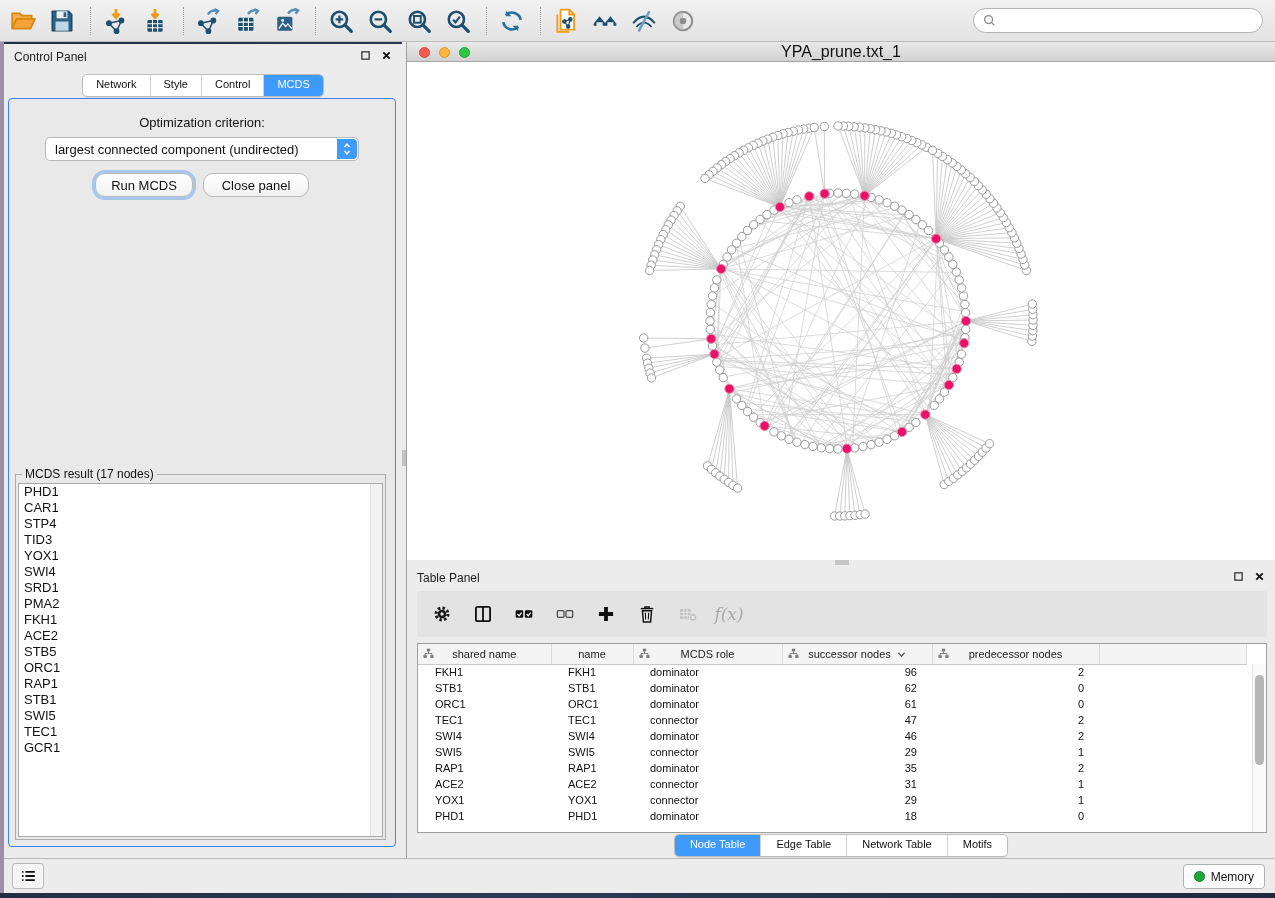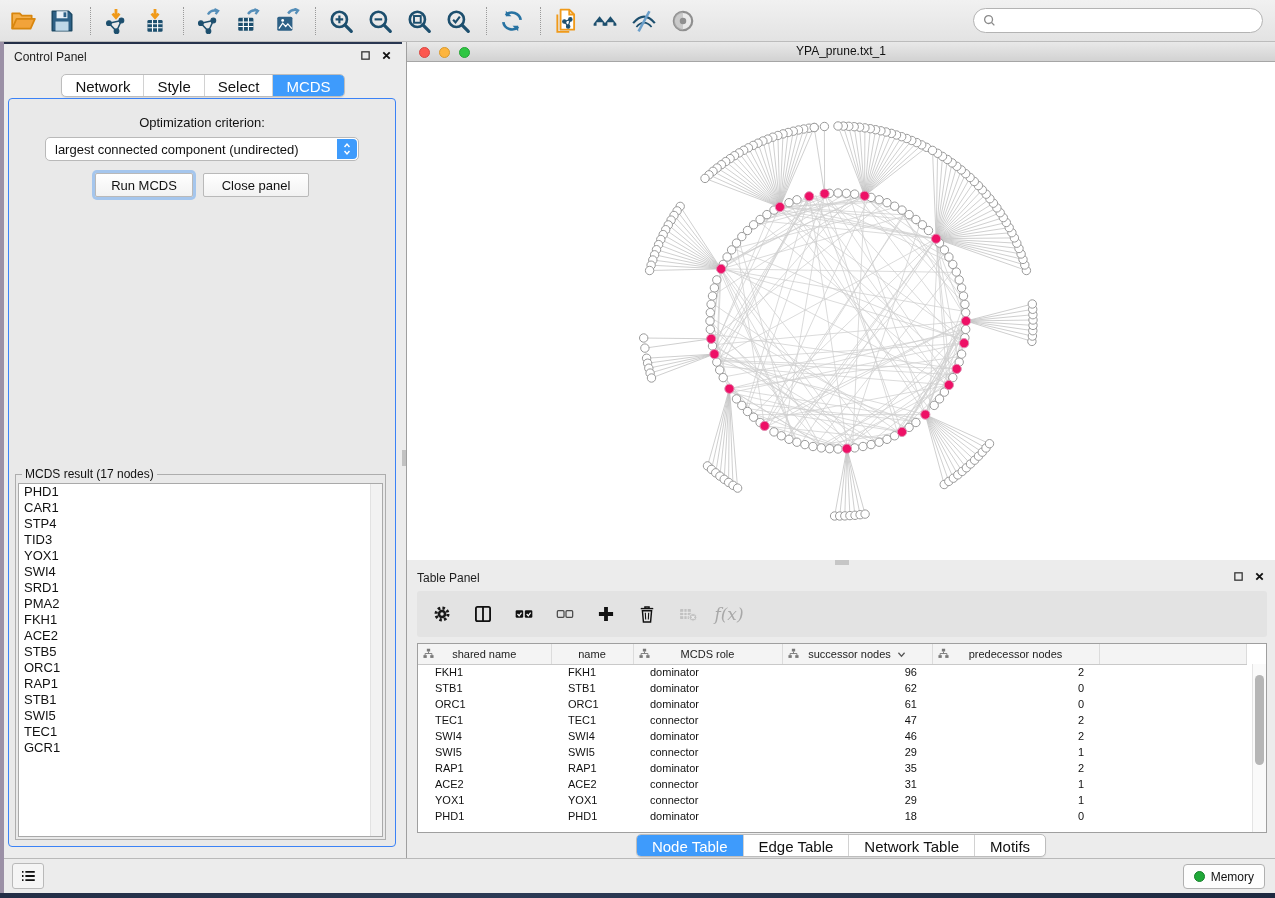--- a/index.html
+++ b/index.html
@@ -24,35 +24,35 @@
   .desk-left { position:absolute; left:0; top:42px; width:4px; height:851px; background:#9b90a6; }
 
   
   .control-panel { position:absolute; left:4px; top:44px; width:398px; height:816px; background:#ececec;padding-left:33px; }
   .panel-head { position:absolute; left:0; right:0; top:0; height:24px; }
   .panel-title { position:absolute; left:10px; top:6px; font-size:12px; color:#1d1d1d; }
   .winbtns { position:absolute; right:10px; top:6px; display:flex; gap:10px; align-items:center; }
   .winbtns svg { width:11px; height:11px; }
   .cp-tabs { position:absolute; left:0; right:0; top:30px; height:23px; display:flex; justify-content:center; }
   .seg { display:inline-flex; border:1px solid #bdbdbd; border-radius:5px; overflow:hidden; background:#fff; height:23px; box-shadow:0 1px 1px rgba(0,0,0,.08); }
-  .seg .tab { font-size:15px; color:#111; padding:3px 13px 0; border-left:1px solid #d2d2d2; cursor:default; }
+  .seg .tab { font-size:11px; color:#111; padding:3px 13px 0; border-left:1px solid #d2d2d2; cursor:default; }
   .seg .tab:first-child { border-left:none; }
   .seg .tab.active { background:#3e9bfc; color:#fff; }
   .cp-inner { position:absolute; left:4px; right:6px; top:54px; bottom:13px;
     background:#e9e9e9; border:1px solid #3b82f6; border-radius:4px; }
   .opt-label { position:absolute; left:0; right:0; top:16px; text-align:center; font-size:13px; color:#111; }
   .cselect { position:absolute; left:36px; top:38px; width:314px; height:24px; background:#fff;
     border:1px solid #b9b9b9; border-radius:5px; font-size:13px; color:#111;
     display:flex; align-items:center; padding-left:9px; }
   .cselect .stepper { position:absolute; right:1px; top:1px; bottom:1px; width:20px; background:#3e9bfc;
     border-radius:0 4px 4px 0; display:flex; align-items:center; justify-content:center; }
   .cselect .stepper svg { width:12px; height:18px; }
   .btnrow { position:absolute; left:0; right:0; top:74px; height:24px; }
   .btn { position:absolute; height:24px; background:linear-gradient(#ffffff,#f2f2f2);
-    border:1px solid #b9b9b9; border-radius:2px; font:13px "Liberation Sans",sans-serif; color:#111; }
+    border:1px solid #b9b9b9; border-radius:10px; font:13px "Liberation Sans",sans-serif; color:#111; }
   #run-btn { left:86px; width:98px; box-shadow:0 0 0 3px rgba(110,170,240,.55); }
   #closepanel-btn { left:194px; width:106px; }
   .mcds-fieldset { position:absolute; left:6px; right:9px; top:368px; bottom:6px;
     border:1px solid #adadad; padding:2px; }
   .mcds-fieldset legend { font-size:12px; color:#111; padding:0 3px; margin-left:4px; }
   .mcds-list { position:relative; width:100%; height:100%; background:#fff; border:1px solid #a9a9a9; overflow:hidden; }
   .mcds-list .track { position:absolute; right:0; top:0; bottom:0; width:12px; background:#f2f2f2; border-left:1px solid #e2e2e2; }
   .mcds-item { font-size:13px; line-height:16px; color:#111; padding-left:5px; }
 
   
@@ -61,21 +61,21 @@
   .h-split { position:absolute; left:407px; right:0; top:560px; height:5px; background:#ececec; }
   .h-handle { position:absolute; left:428px; top:0; width:14px; height:5px; background:#c6c6c6; }
 
   
   .net-titlebar { position:absolute; left:407px; right:0; top:42px; height:20px;
     background:linear-gradient(#e9e9e9,#d2d2d2); border-bottom:1px solid #a6a6a6; }
   .tl { position:absolute; top:4.5px; width:11px; height:11px; border-radius:50%; }
   .tl.red { left:12px; background:#fc5850; border:1px solid #d84742; }
   .tl.yel { left:32px; background:#fdb53f; border:1px solid #d99a2f; }
   .tl.grn { left:52px; background:#2fc643; border:1px solid #25a336; }
-  .net-title { position:absolute; left:0; right:0; top:0; line-height:19px; text-align:center; font-size:12px; color:#111; }
+  .net-title { position:absolute; left:0; right:0; top:0; line-height:19px; text-align:center; font-size:16px; color:#111; }
   .net-canvas { position:absolute; left:407px; right:0; top:62px; height:498px; background:#fff; }
 
   
   .table-panel { position:absolute; left:407px; right:0; top:565px; height:293px; background:#ececec; }
   .tp-toolbar { position:absolute; left:10px; right:8px; top:26px; height:46px; background:#e3e3e3;
     border-radius:3px; display:flex; align-items:center; padding-left:14px; gap:19px; }
   .tp-btn { width:22px; height:22px; display:flex; align-items:center; justify-content:center; }
   .tp-btn svg { width:20px; height:20px; }
   .fx { font-family:"DejaVu Serif", serif; font-style:italic; font-size:17px; color:#a8a8a8; }
   .tablebox { position:absolute; left:10px; right:8px; top:78px; height:190px; background:#fff; border:1px solid #9f9f9f; overflow:hidden; }
@@ -302,21 +302,21 @@
           </svg>
         <svg viewBox="0 0 12 12">
             <path d="M2.5 2.5l7 7M9.5 2.5l-7 7" stroke="#111" stroke-width="2"></path>
           </svg>
       </span>
     </div>
     <div class="cp-tabs">
         <div class="seg" id="cp-tabs">
           <span class="tab">Network</span>
           <span class="tab">Style</span>
-          <span class="tab">Select</span>
+          <span class="tab">Control</span>
           <span class="tab active">MCDS</span>
         </div>
       </div>
     <div class="cp-inner">
       <div class="opt-label">Optimization criterion:</div>
       <div class="cselect">
         <span>largest connected component (undirected)</span>
         <span class="stepper">
           <svg viewBox="0 0 14 22">
               <path d="M4 8.5L7 5l3 3.5" fill="none" stroke="#fff" stroke-width="1.8"></path>

